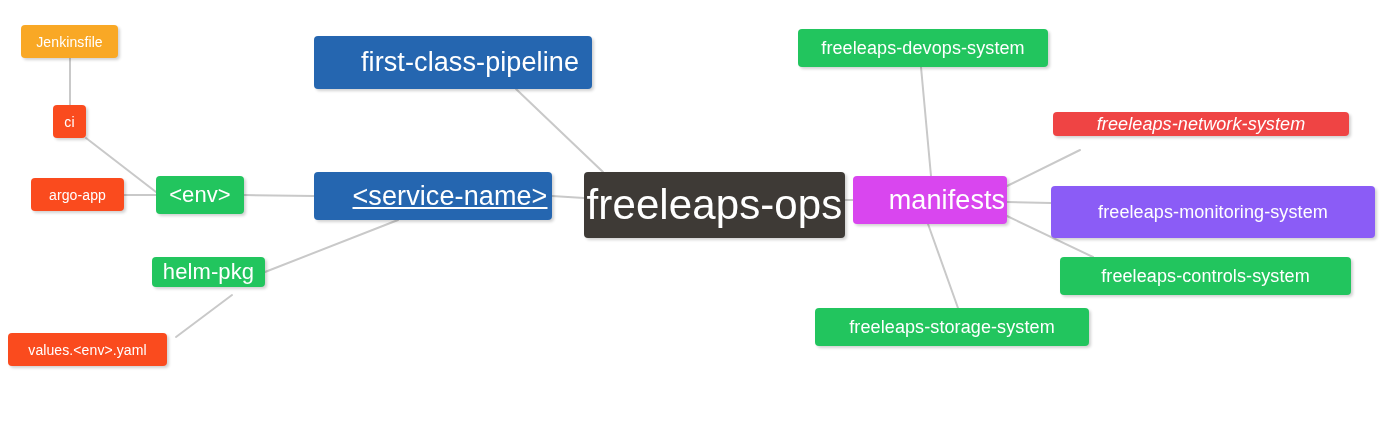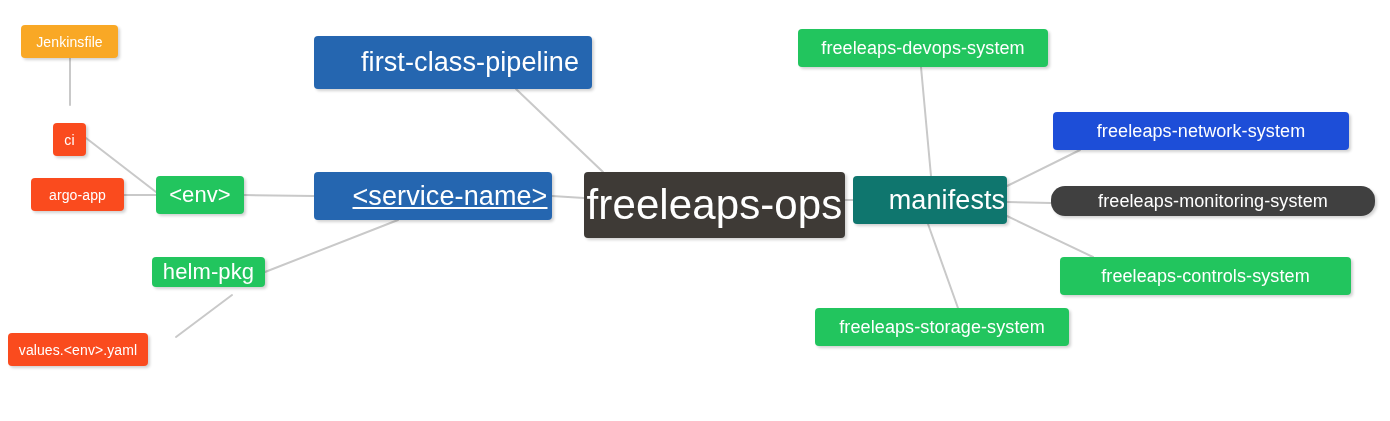--- a/index.html
+++ b/index.html
@@ -48,56 +48,56 @@
       <line x1="931" y1="176" x2="921" y2="67" stroke="#c9c9c9" stroke-width="2" stroke-linecap="round"></line>
       <line x1="1007" y1="186" x2="1080" y2="150" stroke="#c9c9c9" stroke-width="2" stroke-linecap="round"></line>
       <line x1="1007" y1="202" x2="1051" y2="203" stroke="#c9c9c9" stroke-width="2" stroke-linecap="round"></line>
       <line x1="1007" y1="216" x2="1093" y2="257" stroke="#c9c9c9" stroke-width="2" stroke-linecap="round"></line>
       <line x1="928" y1="224" x2="958" y2="308" stroke="#c9c9c9" stroke-width="2" stroke-linecap="round"></line>
     </svg>
   <div id="nodes">
       <div class="node tier-4" style="left: 21px; top: 25px; width: 97px; height: 33px; background: rgb(249, 168, 37);">
         <span>Jenkinsfile</span>
       </div>
-      <div class="node tier-4" style="left: 53px; top: 105px; width: 33px; height: 33px; background: rgb(250, 75, 30); margin-top: 18px;">
+      <div class="node tier-4" style="left: 53px; top: 105px; width: 33px; height: 33px; background: rgb(250, 75, 30);">
         <span>ci</span>
       </div>
       <div class="node tier-4" style="left: 31px; top: 178px; width: 93px; height: 33px; background: rgb(250, 75, 30);">
         <span>argo-app</span>
       </div>
-      <div class="node tier-4" style="left: 8px; top: 333px; width: 140px; height: 33px; background: rgb(250, 75, 30);">
+      <div class="node tier-4" style="left: 8px; top: 333px; width: 159px; height: 33px; background: rgb(250, 75, 30);">
         <span>values.&lt;env&gt;.yaml</span>
       </div>
       <div class="node tier-2" style="left: 156px; top: 176px; width: 88px; height: 38px; background: rgb(34, 197, 94);">
         <span>&lt;env&gt;</span>
       </div>
       <div class="node tier-2" style="left: 152px; top: 257px; width: 113px; height: 30px; background: rgb(34, 197, 94);">
         <span>helm-pkg</span>
       </div>
       <div class="node tier-1" style="left: 314px; top: 36px; width: 278px; height: 53px; background: rgb(37, 102, 176);">
         <span>first-class-pipeline</span>
       </div>
       <div class="node tier-1" style="left: 314px; top: 172px; width: 238px; height: 48px; background: rgb(37, 102, 176); text-decoration: underline;">
         <span>&lt;service-name&gt;</span>
       </div>
       <div class="node tier-root" style="left: 584px; top: 172px; width: 261px; height: 66px; background: rgb(62, 58, 54);">
         <span>freeleaps-ops</span>
       </div>
-      <div class="node tier-1" style="left: 853px; top: 176px; width: 154px; height: 48px; background: #0f766e;">
+      <div class="node tier-1" style="left: 853px; top: 176px; width: 154px; height: 48px; background: #d946ef;">
         <span>manifests</span>
       </div>
       <div class="node tier-3" style="left: 798px; top: 29px; width: 250px; height: 38px; background: rgb(34, 197, 94);">
         <span>freeleaps-devops-system</span>
       </div>
-      <div class="node tier-3" style="left: 1053px; top: 112px; width: 296px; height: 38px; background: #1d4ed8;">
+      <div class="node tier-3" style="left: 1053px; top: 112px; width: 296px; height: 24px; background: #ef4444; font-style: italic;">
         <span>freeleaps-network-system</span>
       </div>
-      <div class="node tier-3" style="left: 1051px; top: 186px; width: 324px; height: 30px; background: #404040; border-radius: 14px;">
+      <div class="node tier-3" style="left: 1051px; top: 186px; width: 324px; height: 52px; background: #8b5cf6;">
         <span>freeleaps-monitoring-system</span>
       </div>
       <div class="node tier-3" style="left: 1060px; top: 257px; width: 291px; height: 38px; background: rgb(34, 197, 94);">
         <span>freeleaps-controls-system</span>
       </div>
-      <div class="node tier-3" style="left: 815px; top: 308px; width: 254px; height: 38px; background: rgb(34, 197, 94);">
+      <div class="node tier-3" style="left: 815px; top: 308px; width: 274px; height: 38px; background: rgb(34, 197, 94);">
         <span>freeleaps-storage-system</span>
       </div>
     </div>
 </div>
 
 </body></html>

